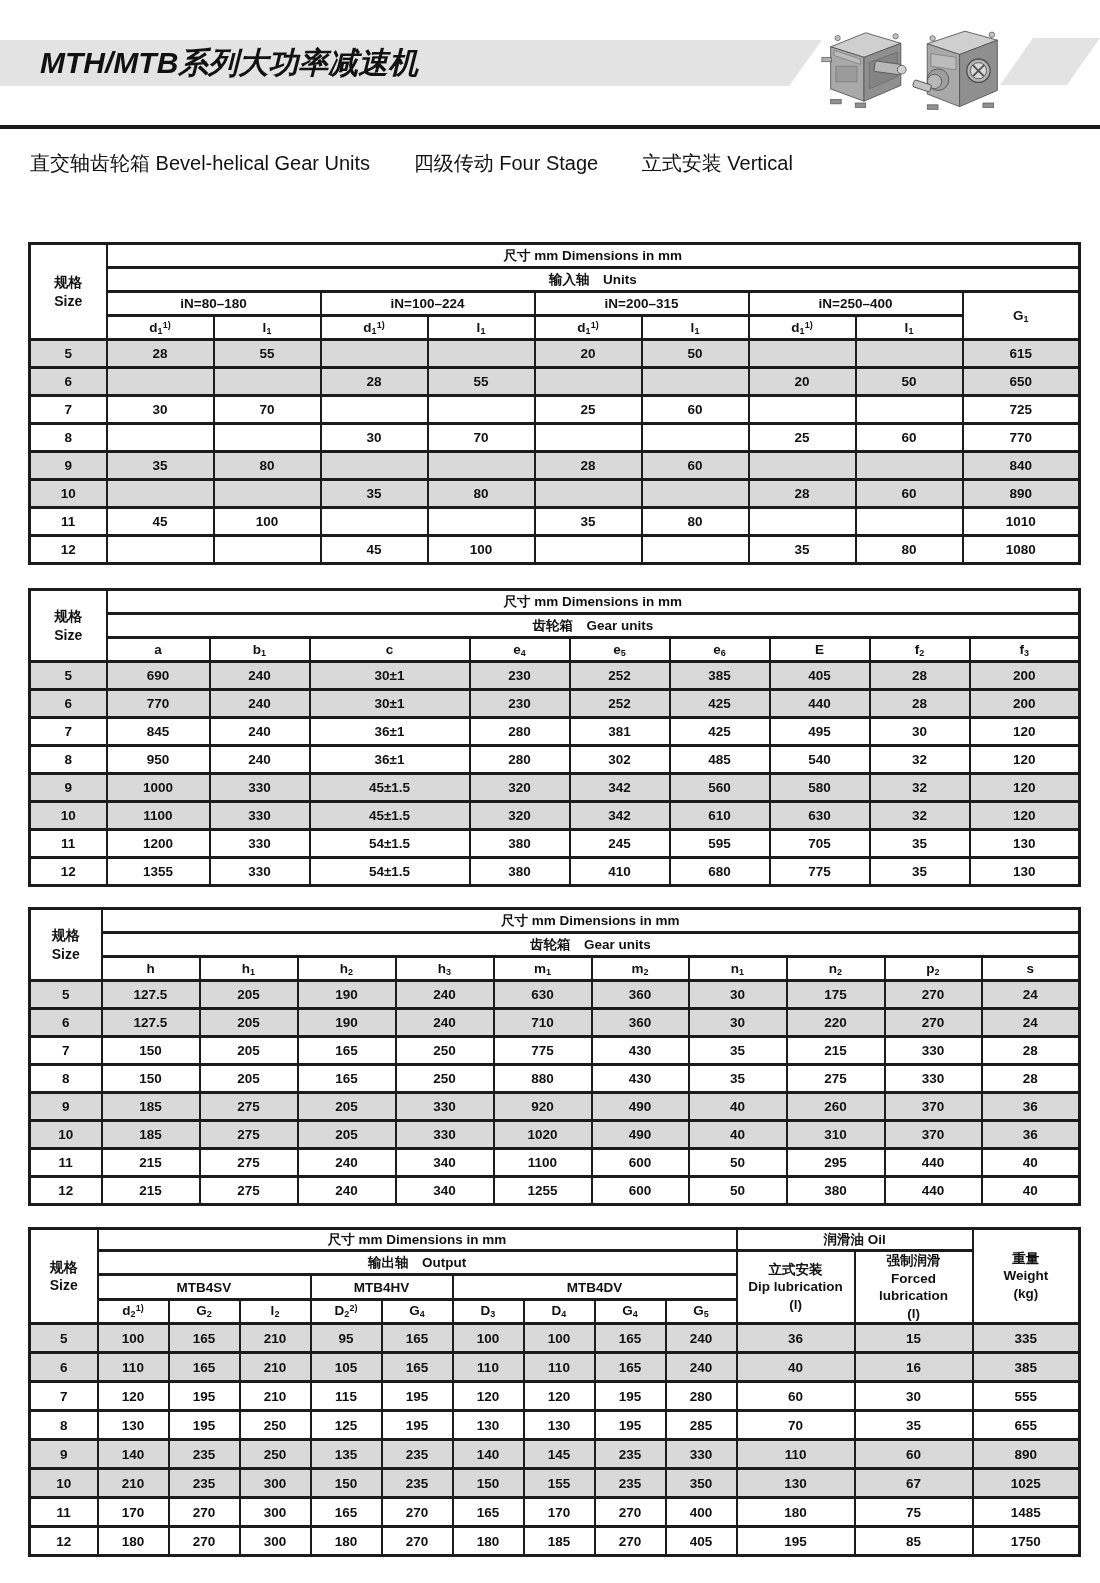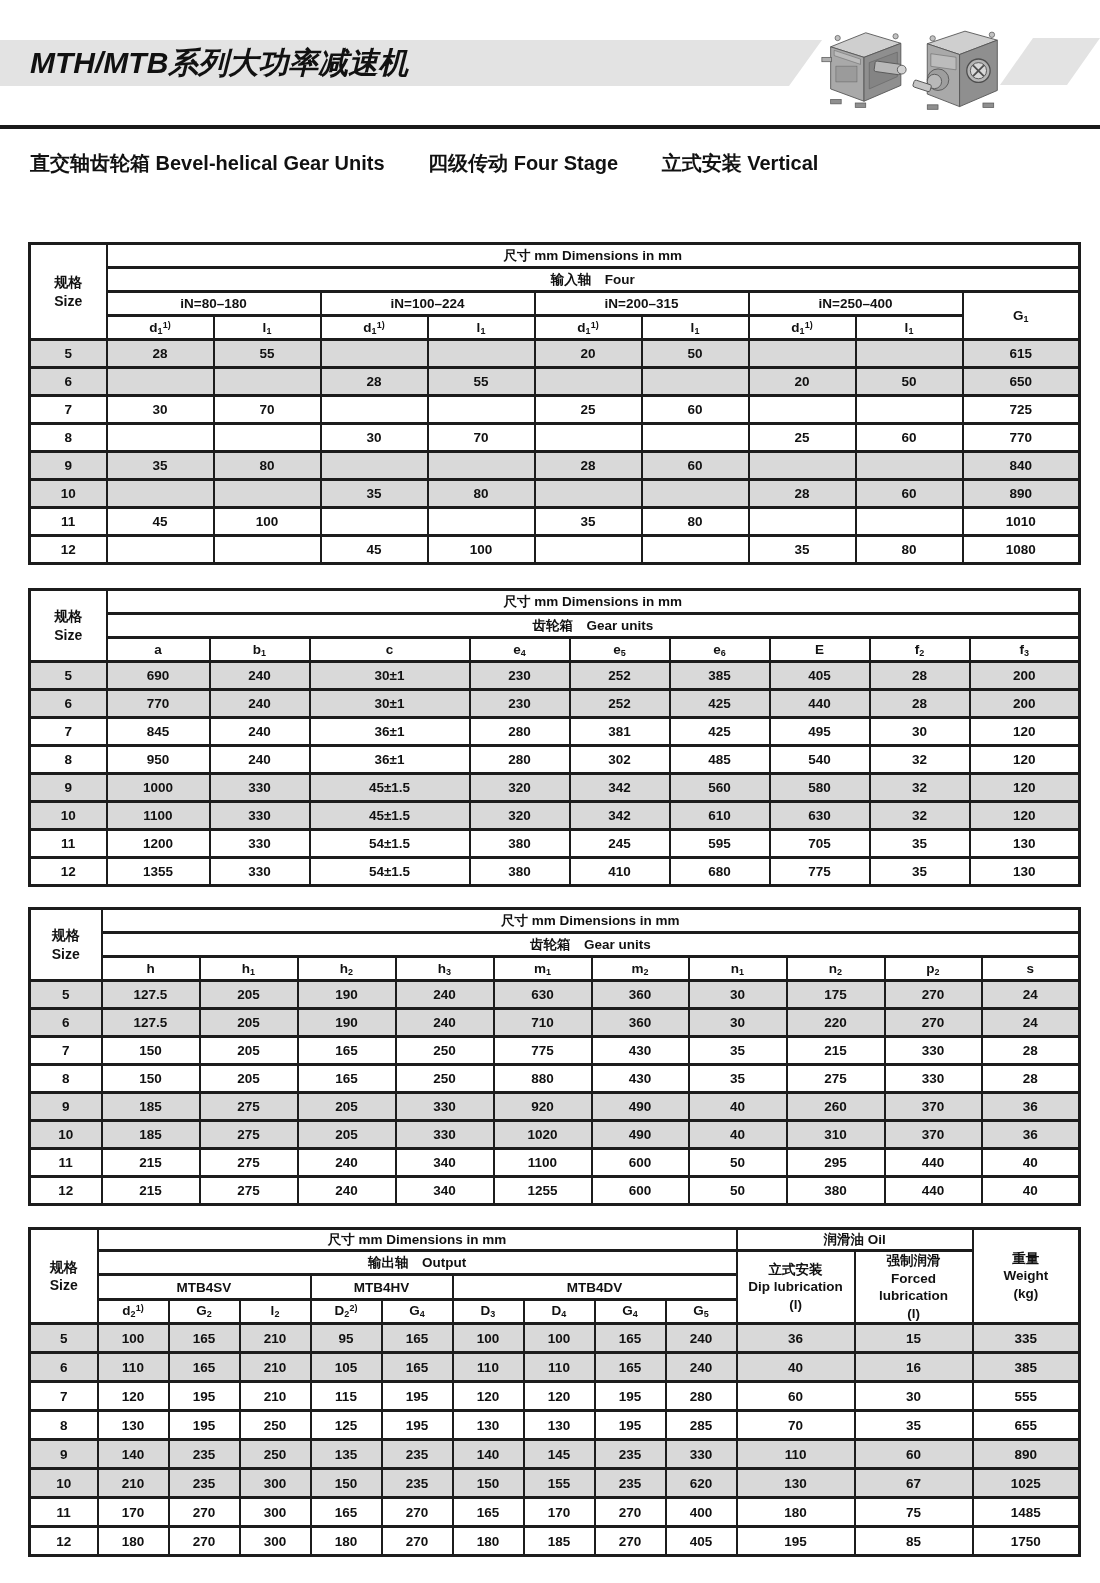--- a/index.html
+++ b/index.html
@@ -12,33 +12,33 @@
 
   
   .banner {
     position:absolute; left:0; top:40px; width:822px; height:46px;
     background:#e3e3e3;
     clip-path:polygon(0 0, 100% 0, calc(100% - 33px) 100%, 0 100%);
     display:flex; align-items:center;
   }
   .banner h1 {
     font-size:30px; font-weight:bold; font-style:italic;
-    letter-spacing:0px; padding-left:30px; white-space:nowrap;
+    letter-spacing:0px; padding-left:40px; white-space:nowrap;
   }
   .corner-shape {
     position:absolute; left:1000px; top:38px; width:100px; height:47px;
     background:#e3e3e3;
     clip-path:polygon(33% 0, 100% 0, 67% 100%, 0 100%);
   }
   .product { position:absolute; }
   .product-1 { left:820px; top:24px; width:88px; height:86px; }
   .product-2 { left:908px; top:24px; width:96px; height:88px; }
   .rule { position:absolute; left:0; top:125px; width:1100px; height:4px; background:#1a1a1a; }
 
-  .subline { position:absolute; left:30px; white-space:nowrap; font-weight:bold; font-size:20px; }
+  .subline { position:absolute; left:30px; white-space:nowrap; font-weight:normal; font-size:20px; }
   .sub1 { top:150px; }
   .sub2 { top:192px; }
   .subline span { margin-right:38px; }
   .subline span:last-child { margin-right:0; }
 
   
   table.t {
     position:absolute; left:28px; width:1050px;
     border-collapse:collapse; table-layout:fixed;
     border:3px solid #1c1c1c;
@@ -126,21 +126,21 @@
       </colgroup>
       <thead>
         <tr>
           <th rowspan="4" class="size-h">
             <span class="ln">规格</span>
             <span class="ln">Size</span>
           </th>
           <th colspan="9">尺寸 mm Dimensions in mm</th>
         </tr>
         <tr>
-          <th colspan="9">输入轴　Four</th>
+          <th colspan="9">输入轴　Units</th>
         </tr>
         <tr>
           <th colspan="2">iN=80–180</th>
           <th colspan="2">iN=100–224</th>
           <th colspan="2">iN=200–315</th>
           <th colspan="2">iN=250–400</th>
           <th rowspan="2">G<sub>1</sub></th>
         </tr>
         <tr>
           <th>d<sub>1</sub><sup>1)</sup></th>
@@ -671,21 +671,21 @@
         <tr class="shaded">
           <th>10</th>
           <td>210</td>
           <td>235</td>
           <td>300</td>
           <td>150</td>
           <td>235</td>
           <td>150</td>
           <td>155</td>
           <td>235</td>
-          <td>620</td>
+          <td>350</td>
           <td>130</td>
           <td>67</td>
           <td>1025</td>
         </tr>
         <tr>
           <th>11</th>
           <td>170</td>
           <td>270</td>
           <td>300</td>
           <td>165</td>

